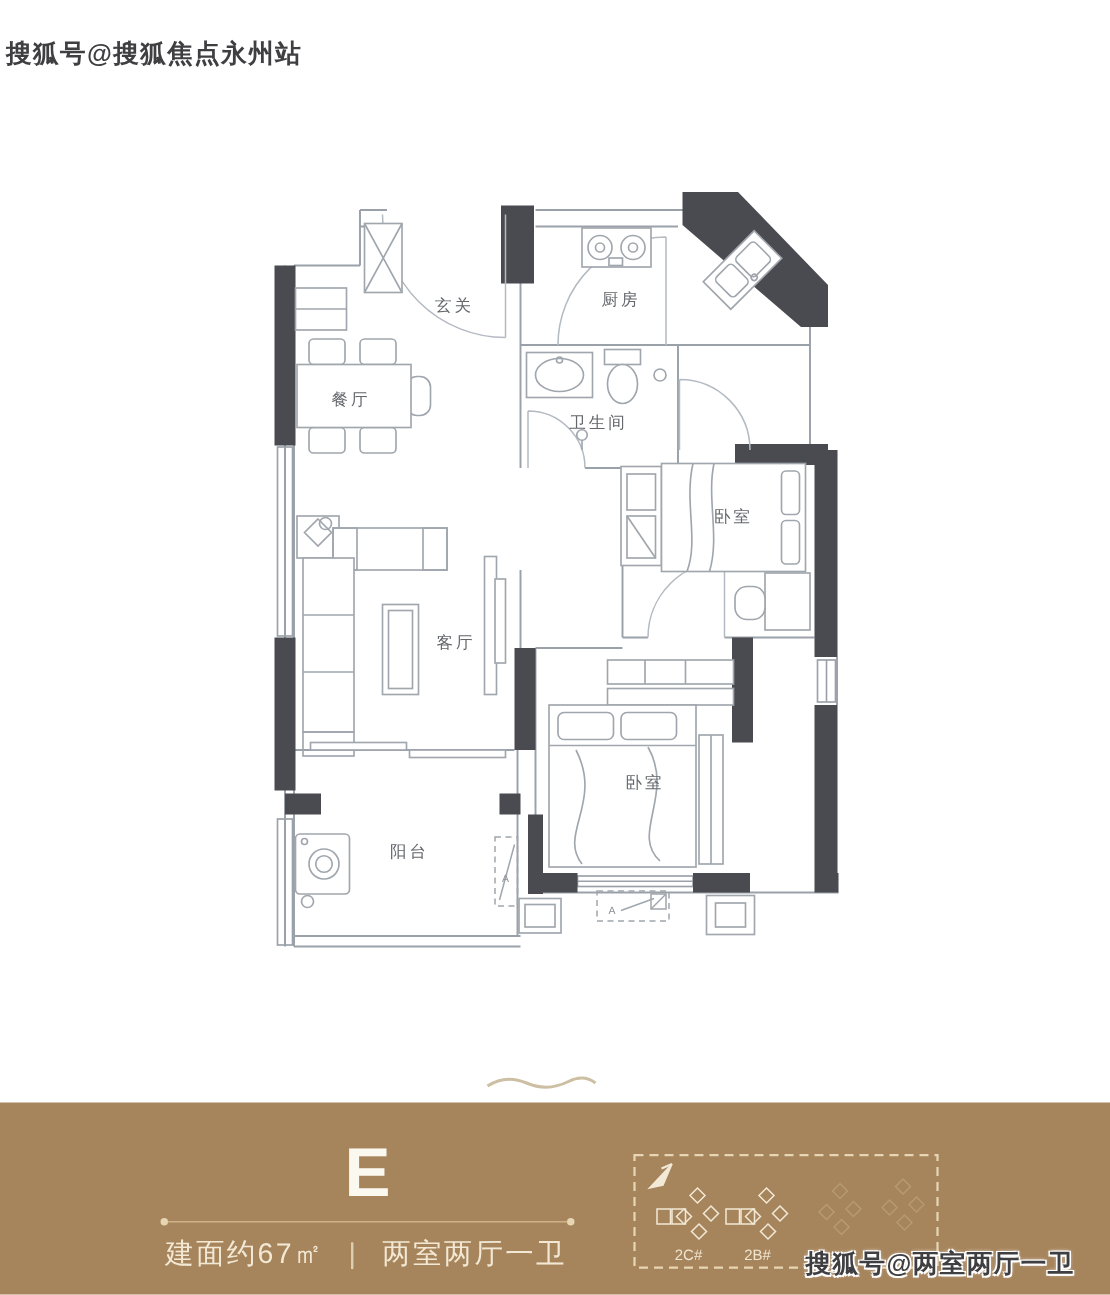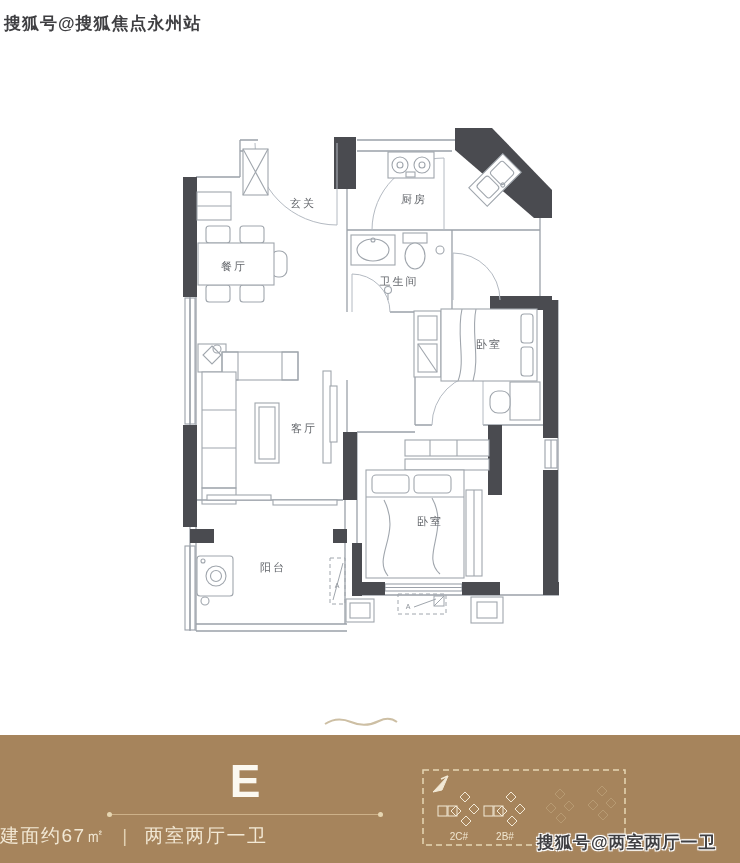--- a/index.html
+++ b/index.html
@@ -8,40 +8,40 @@
     background:#ffffff;
     font-family:"Liberation Sans","DejaVu Sans",sans-serif;
   }
   .plan-wrap{position:absolute;left:0;top:0;width:740px;height:735px;}
   .plan-wrap svg{display:block;}
   .watermark{
     position:absolute;font-weight:700;font-size:17px;color:#3f3f42;
     letter-spacing:1px;white-space:nowrap;
     text-shadow:-1px -1px 0 #fff,1px -1px 0 #fff,-1px 1px 0 #fff,1px 1px 0 #fff,0 0 3px #fff;
   }
-  .wm-top{left:4px;top:12px;}
+  .wm-top{left:4px;top:24px;}
   .wm-bottom{left:537px;top:831px;}
   .band{
     position:absolute;left:0;top:735px;width:740px;height:128px;
     background:#a6845c;
   }
   .unit-e{
     position:absolute;left:110px;top:22px;width:270px;text-align:center;
     font-size:46px;line-height:48px;font-weight:700;color:#fbf8f0;
   }
   .divider{
     position:absolute;left:112px;top:79px;width:266px;height:1px;background:#cdb189;
   }
   .divider::before,.divider::after{
     content:"";position:absolute;top:-2px;width:5px;height:5px;border-radius:50%;background:#e6d6b2;
   }
   .divider::before{left:-5px;}
   .divider::after{right:-5px;}
   .band-info{
-    position:absolute;left:0;top:88px;width:488px;
+    position:absolute;left:0;top:88px;width:488px;text-align:center;
     font-size:19px;color:#f2e8d4;letter-spacing:1.5px;
   }
   .band-info .sep{padding:0 16px;color:#e0d0b2;font-weight:400;}
   .siteplan{position:absolute;left:0;top:0;width:740px;height:128px;}
 </style>
 </head>
 <body>
 
 <div class="plan-wrap">
 <svg width="740" height="735" viewBox="0 0 740 735" xmlns="http://www.w3.org/2000/svg">

